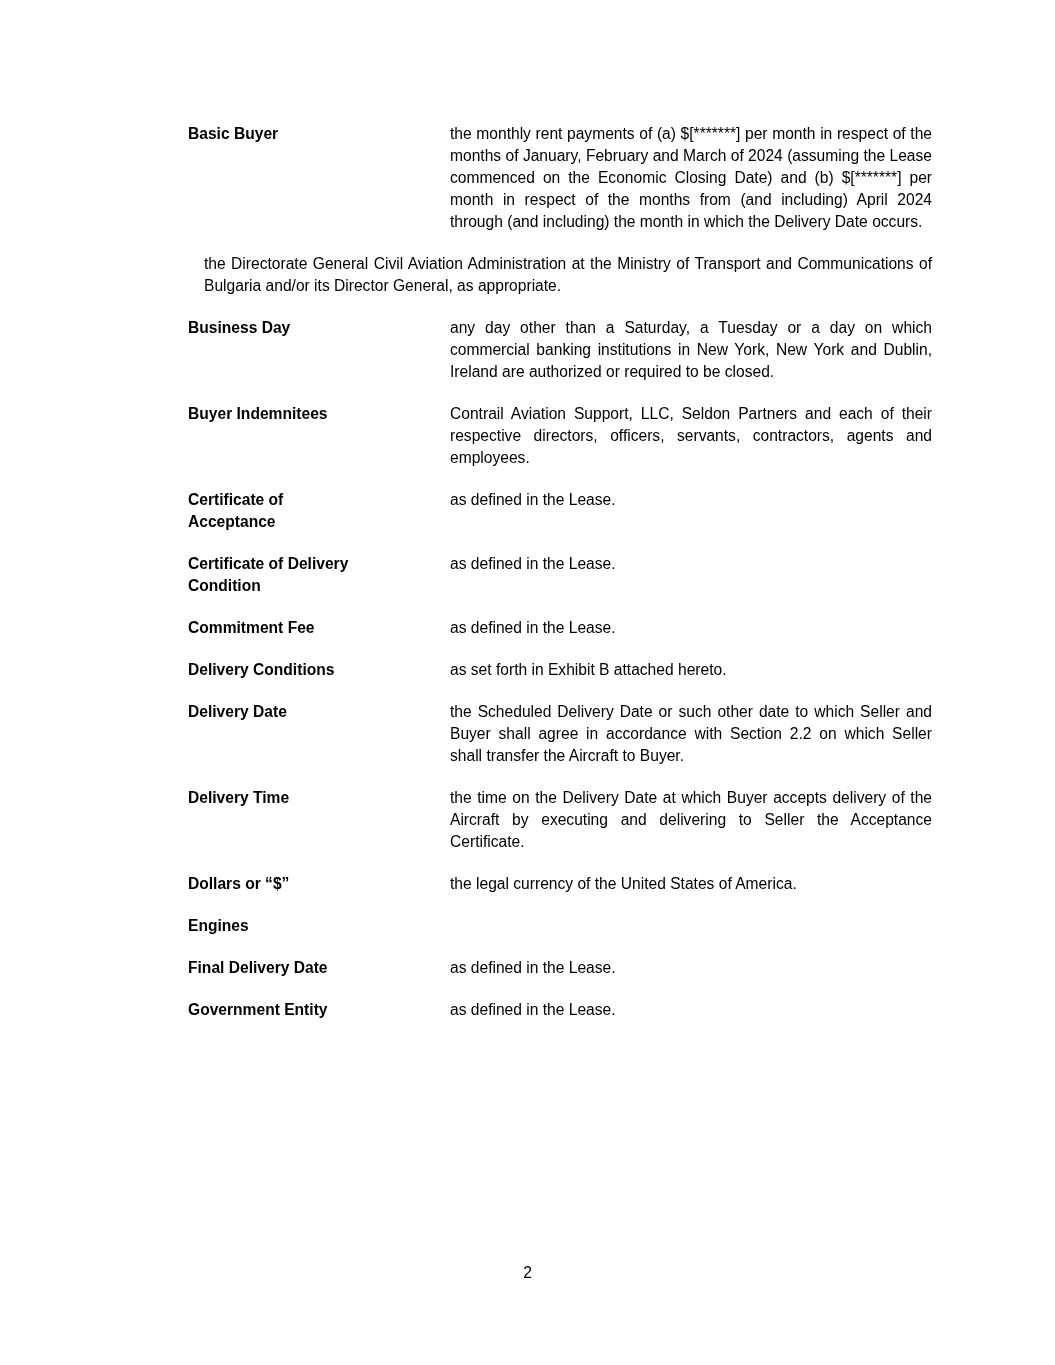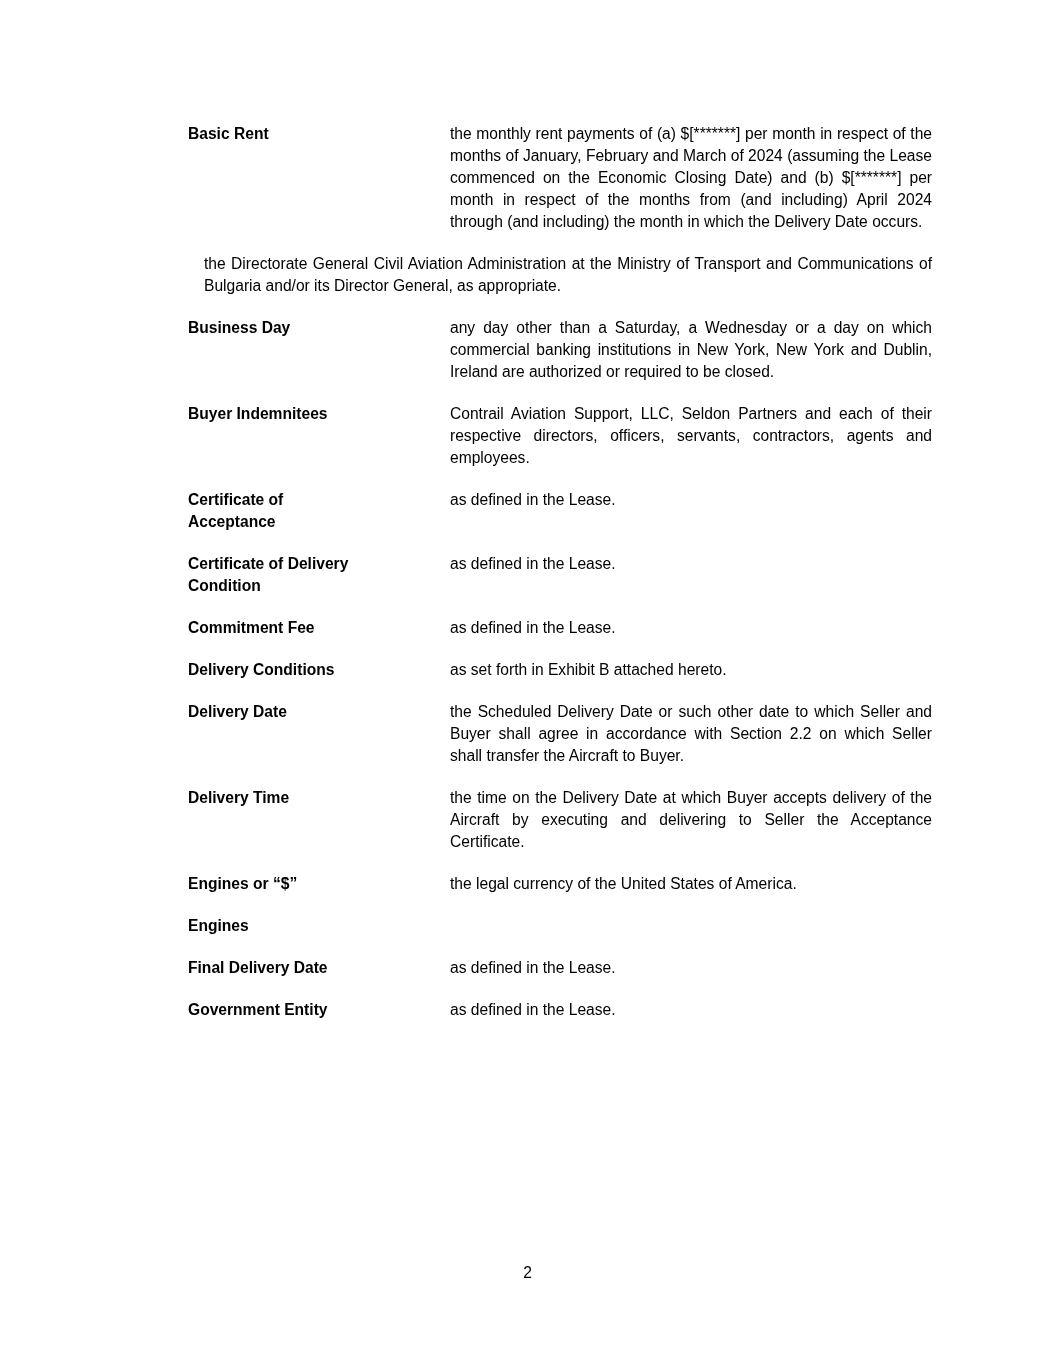--- a/index.html
+++ b/index.html
@@ -51,31 +51,31 @@
     text-align: center;
   }
 </style>
 </head>
 <body>
 
 <div class="page">
   <div class="content">
 
     <div class="entry">
-      <div class="term">Basic Rent</div>
+      <div class="term">Basic Buyer</div>
       <div class="definition">the monthly rent payments of (a) $[*******] per month in respect of the months of January, February and March of 2024 (assuming the Lease commenced on the Economic Closing Date) and (b) $[*******] per month in respect of the months from (and including) April 2024 through (and including) the month in which the Delivery Date occurs.</div>
     </div>
 
     <div class="entry">
       <div class="definition">the Directorate General Civil Aviation Administration at the Ministry of Transport and Communications of Bulgaria and/or its Director General, as appropriate.</div>
     </div>
 
     <div class="entry">
       <div class="term">Business Day</div>
-      <div class="definition">any day other than a Saturday, a Wednesday or a day on which commercial banking institutions in New York, New York and Dublin, Ireland are authorized or required to be closed.</div>
+      <div class="definition">any day other than a Saturday, a Tuesday or a day on which commercial banking institutions in New York, New York and Dublin, Ireland are authorized or required to be closed.</div>
     </div>
 
     <div class="entry">
       <div class="term">Buyer Indemnitees</div>
       <div class="definition">Contrail Aviation Support, LLC, Seldon Partners and each of their respective directors, officers, servants, contractors, agents and employees.</div>
     </div>
 
     <div class="entry">
       <div class="term">Certificate of
 Acceptance</div>
@@ -102,21 +102,21 @@
       <div class="term">Delivery Date</div>
       <div class="definition">the Scheduled Delivery Date or such other date to which Seller and Buyer shall agree in accordance with Section 2.2 on which Seller shall transfer the Aircraft to Buyer.</div>
     </div>
 
     <div class="entry">
       <div class="term">Delivery Time</div>
       <div class="definition">the time on the Delivery Date at which Buyer accepts delivery of the Aircraft by executing and delivering to Seller the Acceptance Certificate.</div>
     </div>
 
     <div class="entry">
-      <div class="term">Engines or “$”</div>
+      <div class="term">Dollars or “$”</div>
       <div class="definition">the legal currency of the United States of America.</div>
     </div>
 
 
     <div class="entry">
       <div class="term">Engines</div>
     </div>
 
     <div class="entry">
       <div class="term">Final Delivery Date</div>

